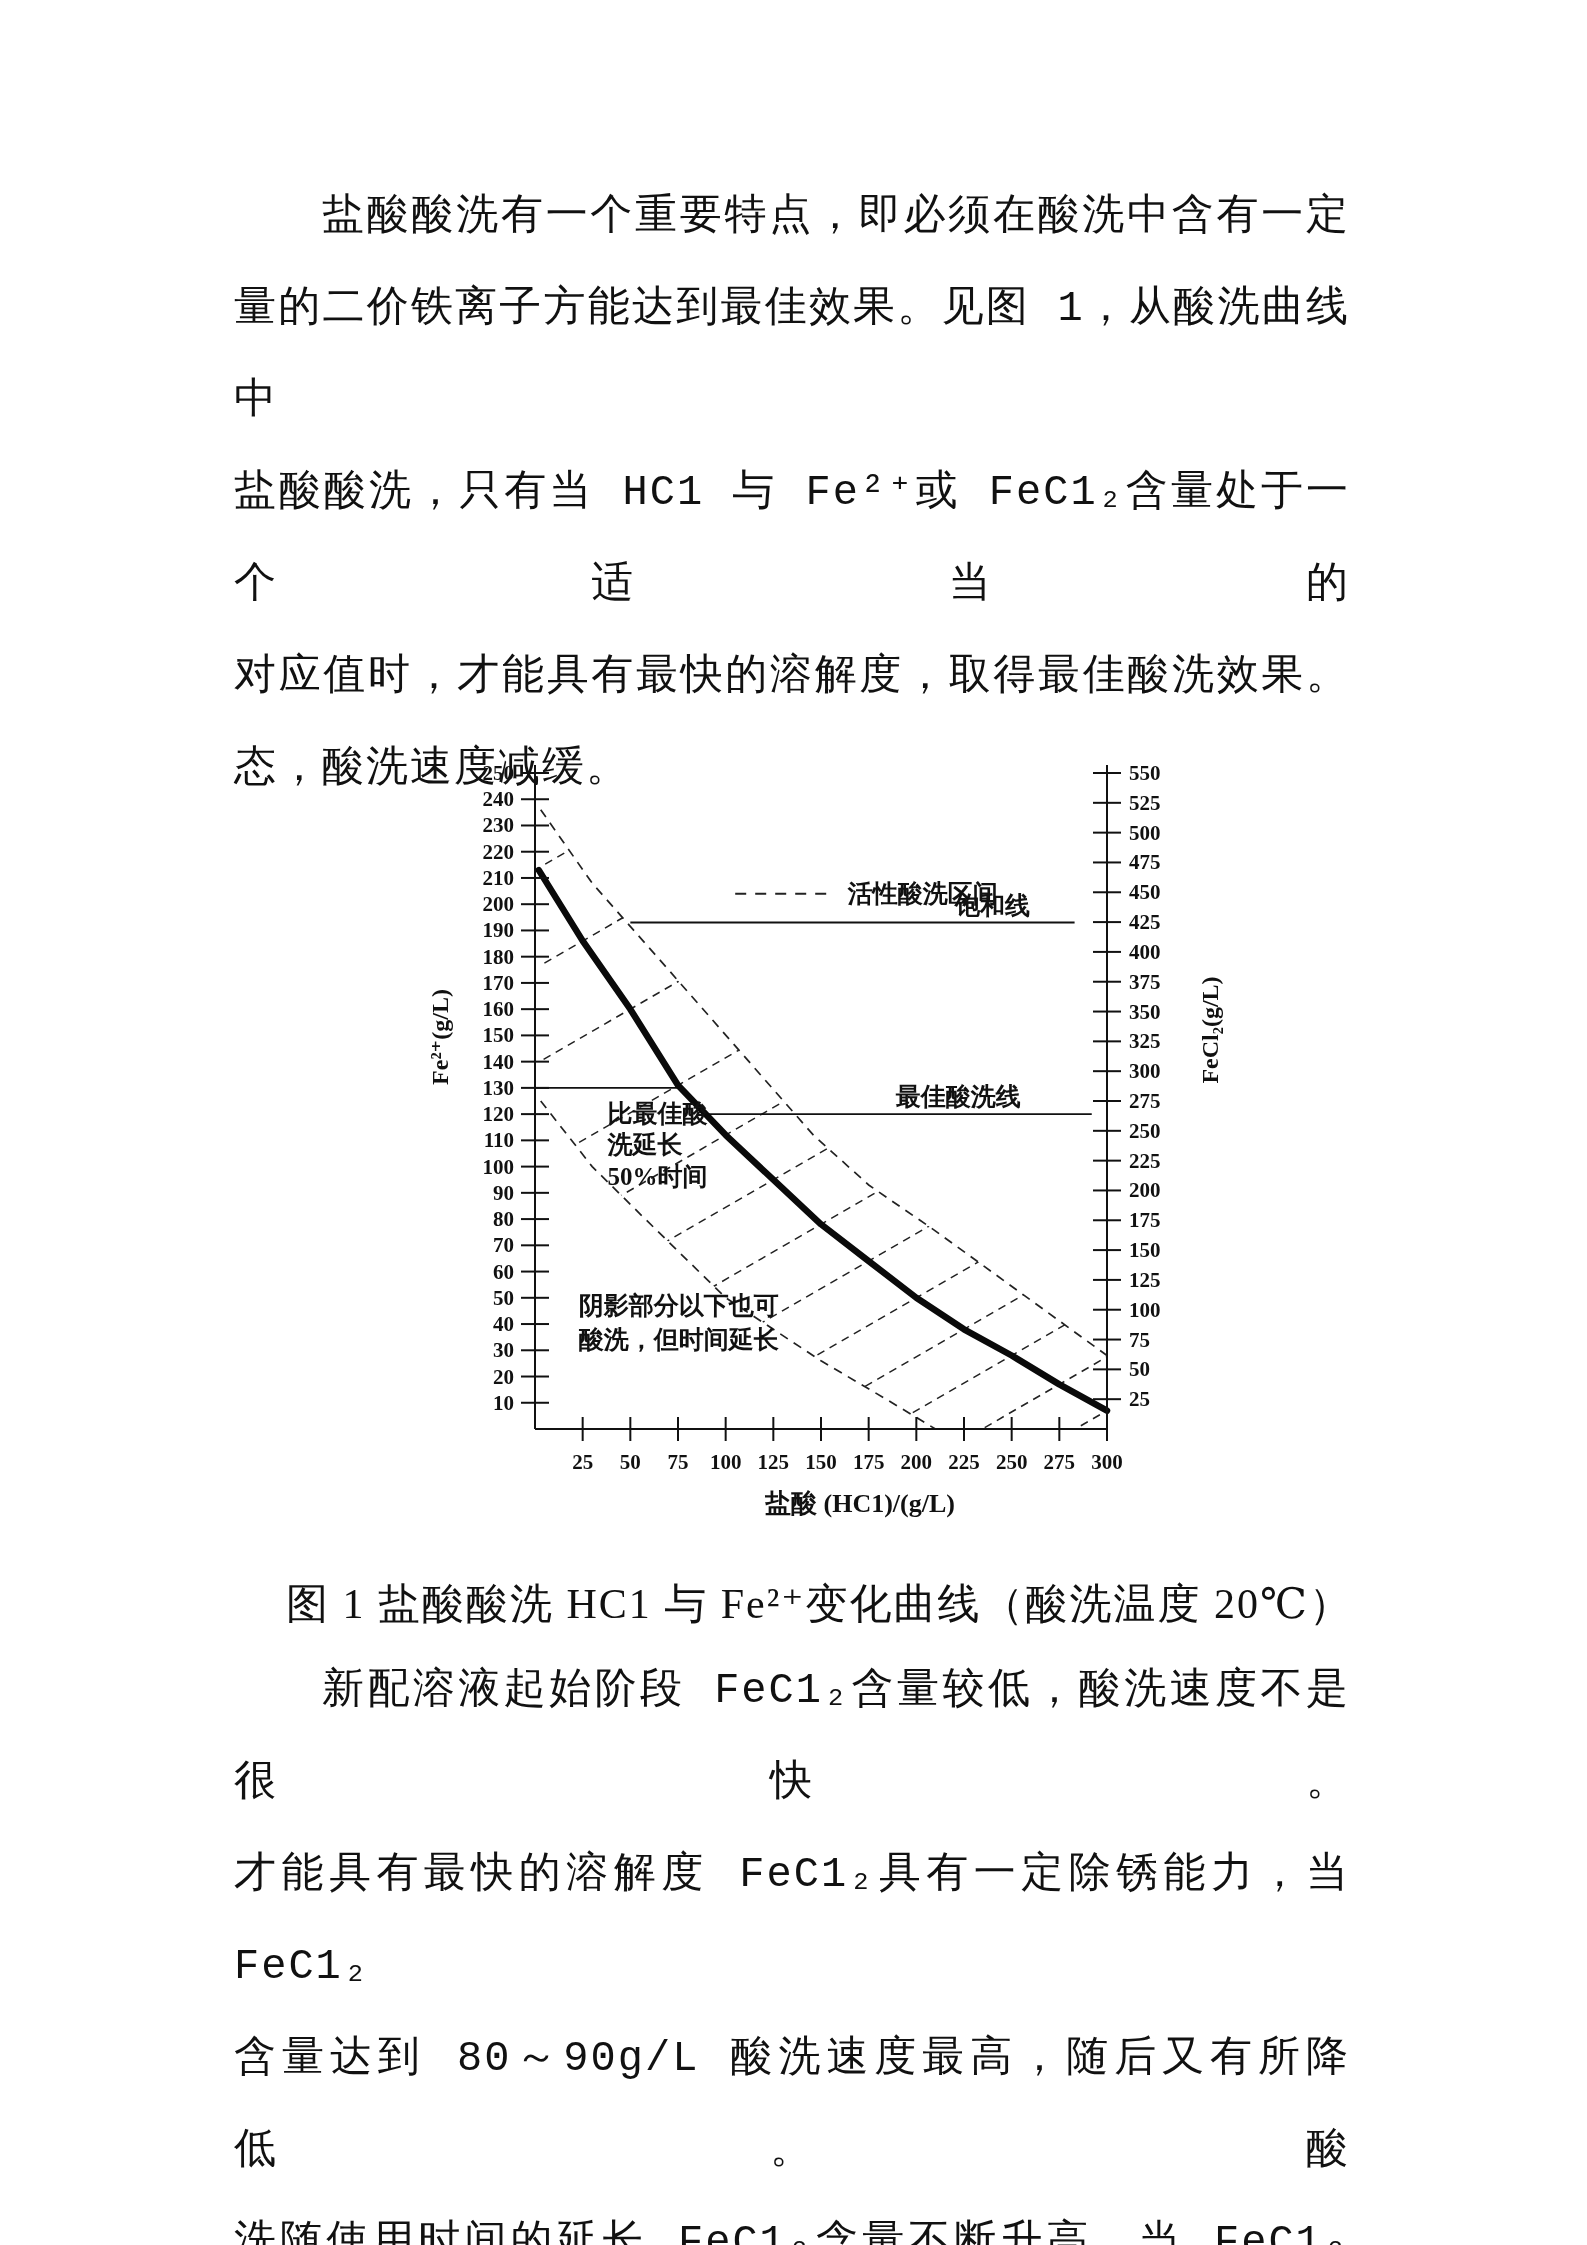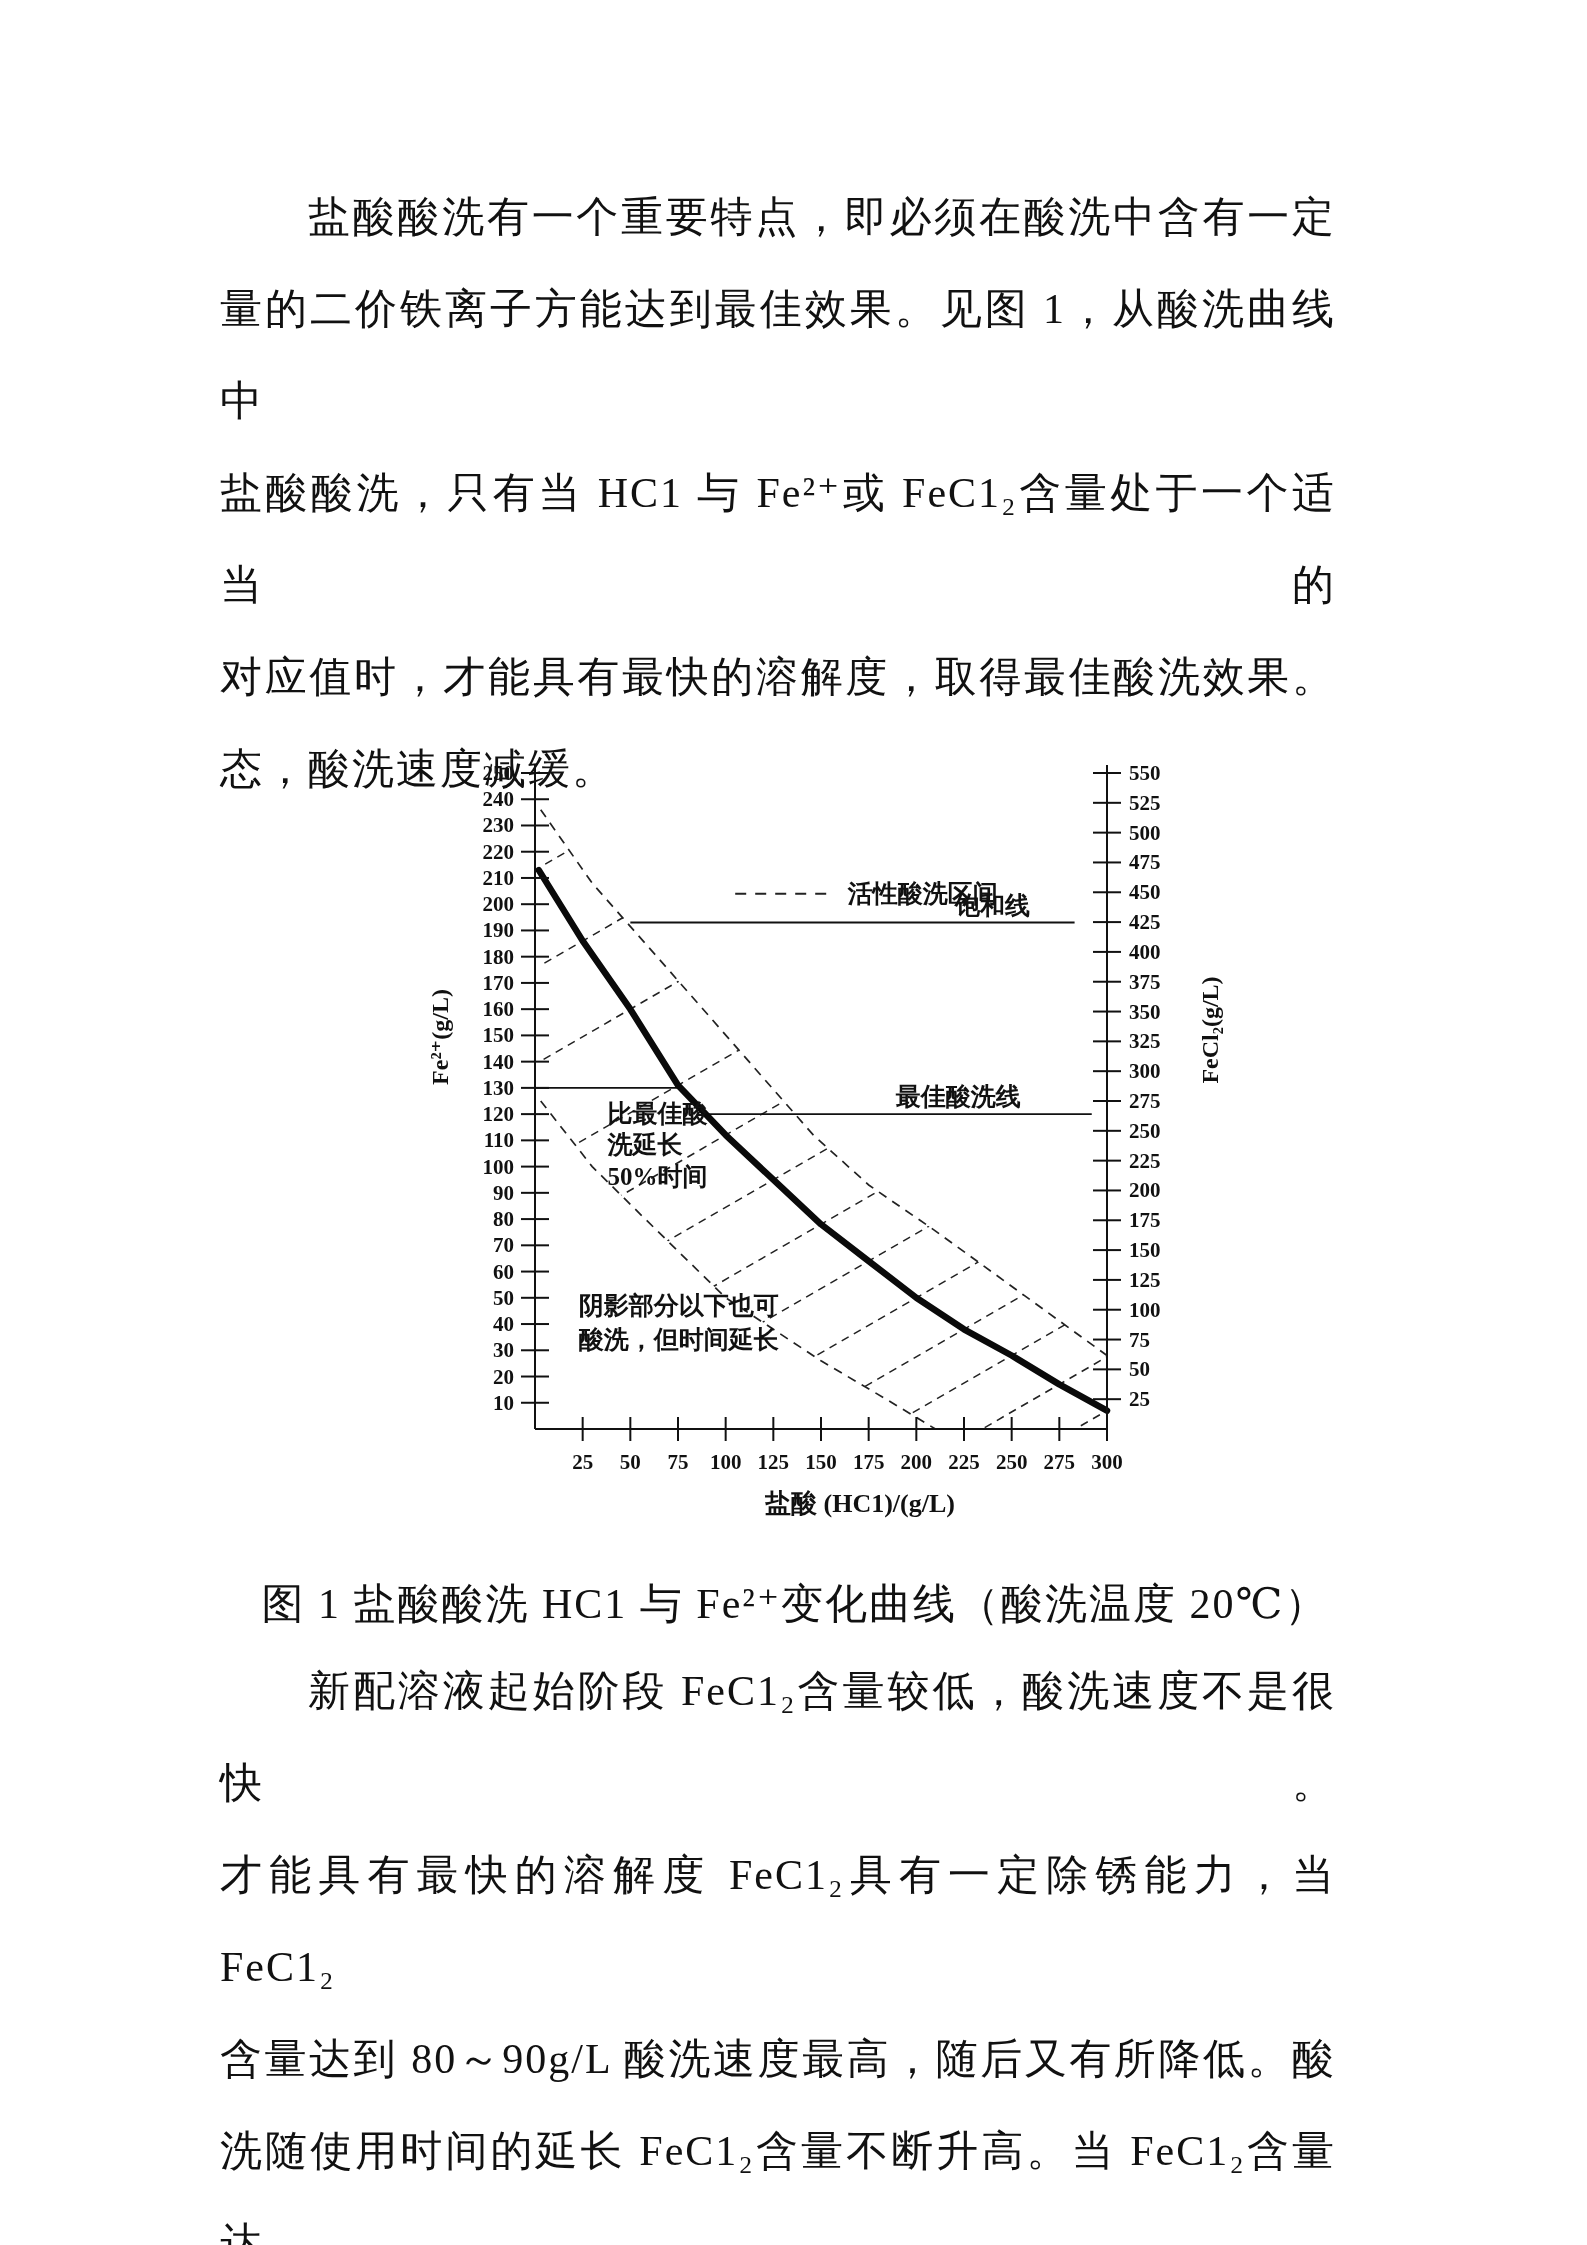--- a/index.html
+++ b/index.html
@@ -1,25 +1,25 @@
 <!DOCTYPE html>
 <html><head>
 <meta charset="utf-8">
 <style>
   html,body{margin:0;padding:0;background:#888;}
   .page{
     position:relative;width:1587px;height:2245px;background:#ffffff;
     font-family:"Liberation Serif","DejaVu Serif",serif;color:#111;overflow:hidden;
   }
-  .para{position:absolute;left:220px;width:1116px;font-size:42px;line-height:92px;
-    letter-spacing:2px;color:#111;}
+  .para{position:absolute;left:234px;width:1116px;font-size:42px;line-height:92px;
+    letter-spacing:2px;color:#111;font-family:Liberation Mono, monospace;}
   .jline{text-align:justify;text-align-last:justify;white-space:normal;}
   .jline.short{text-align:right;text-align-last:left;}
   .jline.indent{text-indent:88px;}
-  .caption{position:absolute;left:237px;width:1116px;text-align:center;
+  .caption{position:absolute;left:237px;width:1116px;text-align:right;
     font-size:42px;letter-spacing:2px;color:#111;}
   .chartbox{position:absolute;left:380px;top:720px;width:880px;height:840px;}
   svg text{font-family:"Liberation Serif","DejaVu Serif",serif;fill:#111;}
 </style>
 </head>
 <body>
 
 <div class="page">
 
   <div class="para" style="top:171px;">

